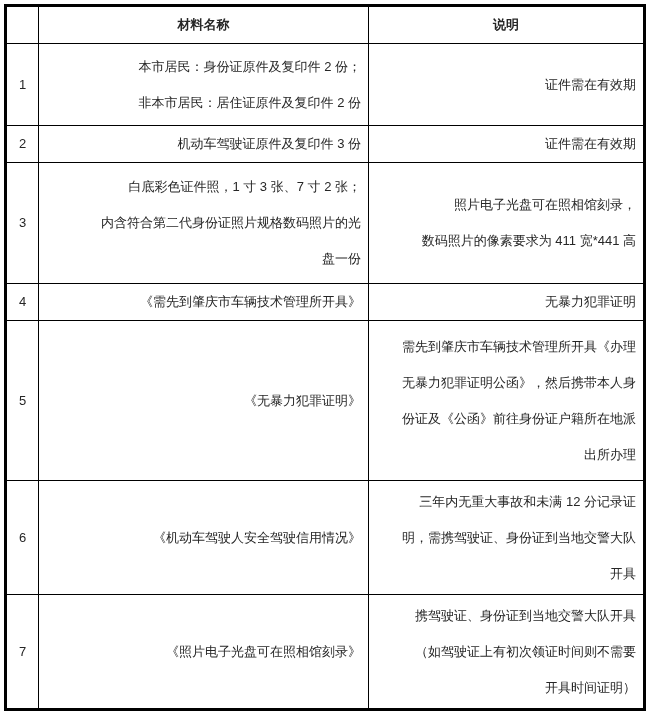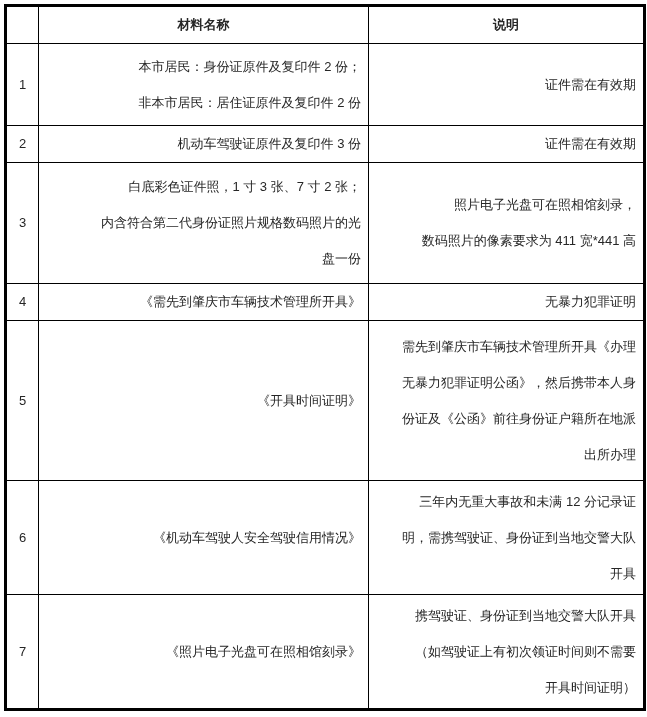--- a/index.html
+++ b/index.html
@@ -88,21 +88,21 @@
       <td class="desc">照片电子光盘可在照相馆刻录，
 数码照片的像素要求为 411 宽*441 高</td>
     </tr>
     <tr style="height:33px;">
       <td class="num">4</td>
       <td class="name">《需先到肇庆市车辆技术管理所开具》</td>
       <td class="desc">无暴力犯罪证明</td>
     </tr>
     <tr style="height:160px;">
       <td class="num">5</td>
-      <td class="name">《开具时间证明》</td>
+      <td class="name">《无暴力犯罪证明》</td>
       <td class="desc">需先到肇庆市车辆技术管理所开具《办理
 无暴力犯罪证明公函》，然后携带本人身
 份证及《公函》前往身份证户籍所在地派
 出所办理</td>
     </tr>
     <tr style="height:114px;">
       <td class="num">6</td>
       <td class="name">《机动车驾驶人安全驾驶信用情况》</td>
       <td class="desc">三年内无重大事故和未满 12 分记录证
 明，需携驾驶证、身份证到当地交警大队

